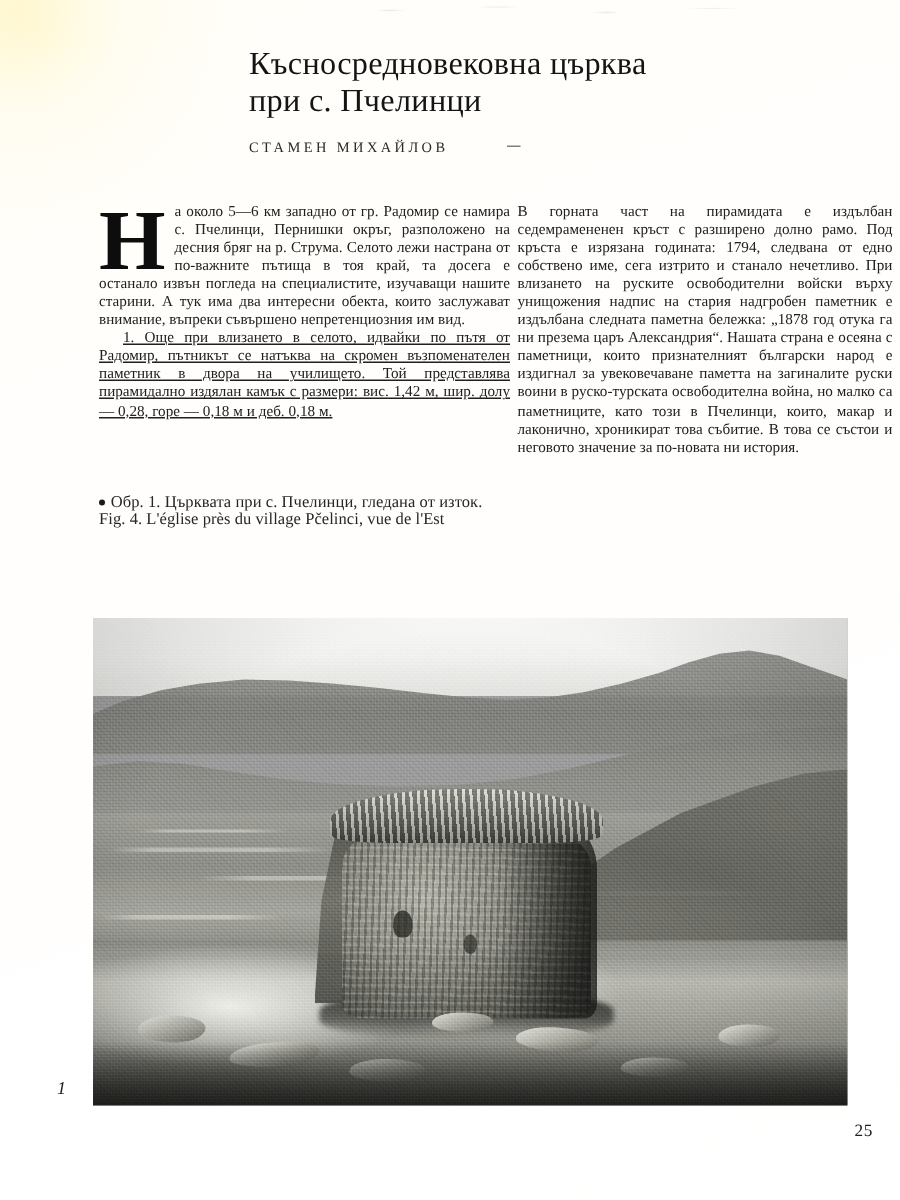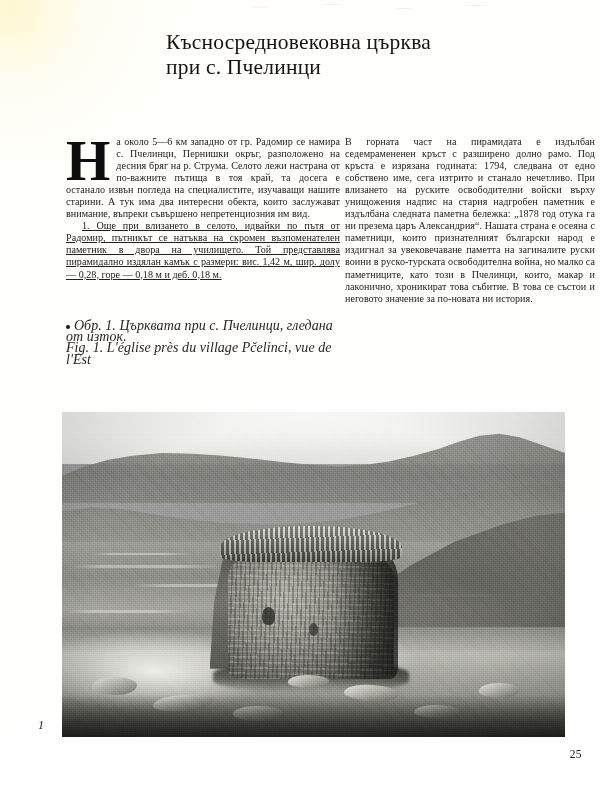--- a/index.html
+++ b/index.html
@@ -106,24 +106,23 @@
     margin: 1px 7px -2px 0;
     color: #0d0d0d;
     letter-spacing: -1px;
   }
   .para-first { text-indent: 0 !important; }
 
   
   .caption {
     position: absolute;
     left: 66px;
-    top: 320px;
+    top: 330px;
     width: 282px;
-    font-style: italic;
-    font-size: 14px;
+    font-size: 11px;
     line-height: 11.2px;
     color: #262626;
     letter-spacing: .05px;
   }
   .caption .bullet {
     display: inline-block;
     width: 4.4px;
     height: 4.4px;
     border-radius: 50%;
     background: #1a1a1a;
@@ -346,38 +345,42 @@
 </head>
 <body>
 
 <div class="page">
 
   <div class="scan-speck"></div>
 
   <div class="header">
     <h1 class="doc-title">Късносредновековна църква
 при с. Пчелинци</h1>
+    <div class="byline">
+      <span>СТАМЕН МИХАЙЛОВ</span>
+      <span class="byline-dash"></span>
+    </div>
   </div>
 
   <div class="columns">
 
     <div class="col col-left">
       <p class="para-first"><span class="dropcap">Н</span><span>а около 5—6 км западно от гр. Радомир се намира с. Пчелинци, Пернишки окръг, разположено на десния бряг на р. Струма. Селото лежи настрана от по-важните пътища в тоя край, та досега е останало извън погледа на специалистите, изучаващи нашите старини. А тук има два интересни обекта, които заслужават внимание, въпреки съвършено непретенциозния им вид.</span></p>
       <p><span>1. Още при влизането в селото, идвайки по пътя от Радомир, пътникът се натъква на скромен възпоменателен паметник в двора на училището. Той представлява пирамидално издялан камък с размери: вис. 1,42 м, шир. долу — 0,28, горе — 0,18 м и деб. 0,18 м.</span></p>
     </div>
 
     <div class="col col-right">
       <p class="para-first"><span>В горната част на пирамидата е издълбан седемрамененен кръст с разширено долно рамо. Под кръста е изрязана годината: 1794, следвана от едно собствено име, сега изтрито и станало нечетливо. При влизането на руските освободителни войски върху унищожения надпис на стария надгробен паметник е издълбана следната паметна бележка: „1878 год отука га ни презема царъ Александрия“. Нашата страна е осеяна с паметници, които признателният български народ е издигнал за увековечаване паметта на загиналите руски воини в руско-турската освободителна война, но малко са паметниците, като този в Пчелинци, които, макар и лаконично, хроникират това събитие. В това се състои и неговото значение за по-новата ни история.</span></p>
     </div>
 
   </div>
 
   <div class="caption">
     <span class="bullet"></span><span>Обр. 1. Църквата при с. Пчелинци, гледана от изток.</span>
-    <span class="caption-fr">Fig. 1. L'église près du village Pčelinci, vue de l'Est</span>
+    <span class="caption-fr">Fig. 4. L'église près du village Pčelinci, vue de l'Est</span>
   </div>
 
   <div class="photo">
     <div class="photo-inner">
       <div class="sky"></div>
       <div class="ridge-far"></div>
       <div class="ridge-mid"></div>
       <div class="valley"></div>
 
       <div class="field-streak fs7"></div>

